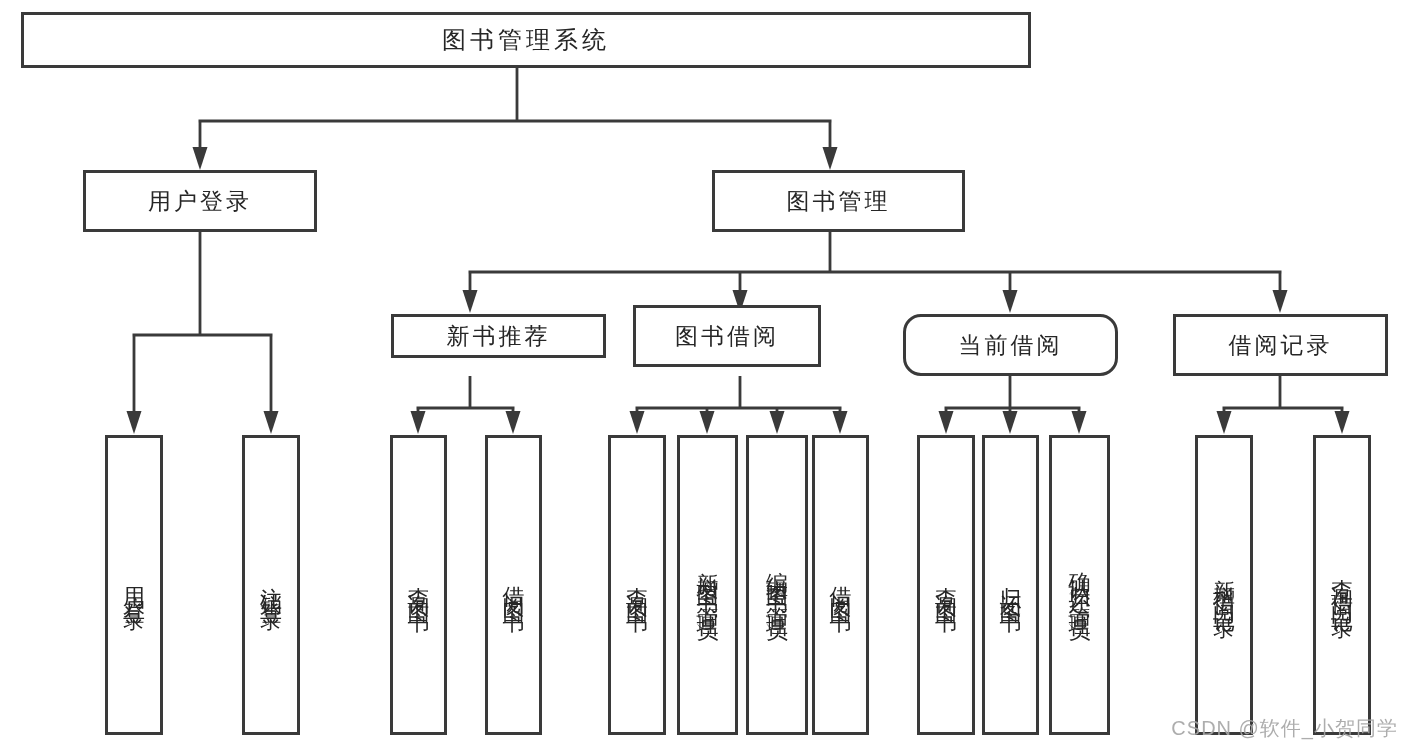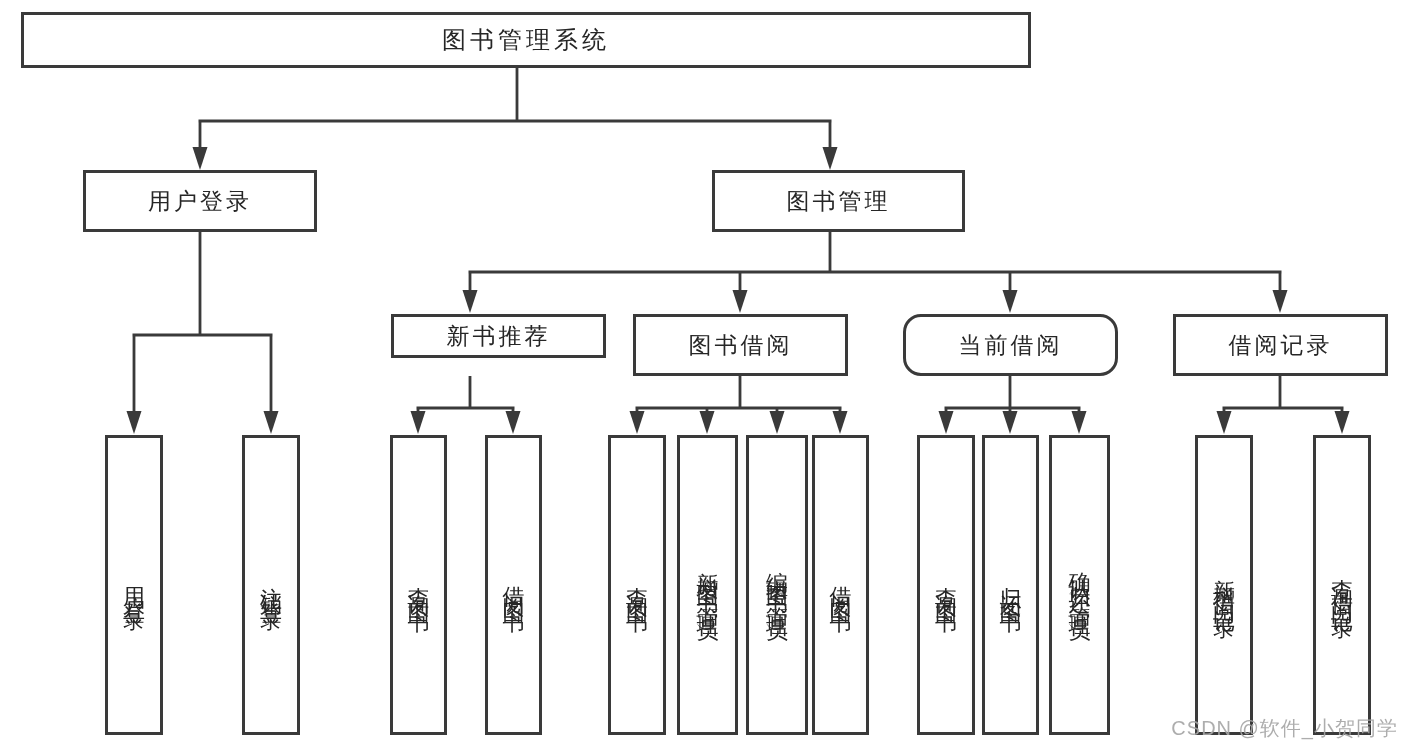--- a/index.html
+++ b/index.html
@@ -122,21 +122,21 @@
   <div class="box" style="left:83px; top:170px; width:234px; height:62px;">
     <span class="hlabel">用户登录</span>
   </div>
   <div class="box" style="left:712px; top:170px; width:253px; height:62px;">
     <span class="hlabel">图书管理</span>
   </div>
 
   <div class="box" style="left:363px; top:314px; width:215px; height:44px;margin-left:28px;">
     <span class="hlabel">新书推荐</span>
   </div>
-  <div class="box" style="left:633px; top:314px; width:215px; height:62px;">
+  <div class="box" style="left:633px; top:305px; width:188px; height:62px;">
     <span class="hlabel">图书借阅</span>
   </div>
   <div class="box" style="left:903px; top:314px; width:215px; height:62px;border-radius:18px;">
     <span class="hlabel">当前借阅</span>
   </div>
   <div class="box" style="left:1173px; top:314px; width:215px; height:62px;">
     <span class="hlabel">借阅记录</span>
   </div>
 
   <div class="box" style="left:105px; top:435px; width:58px; height:300px;">

